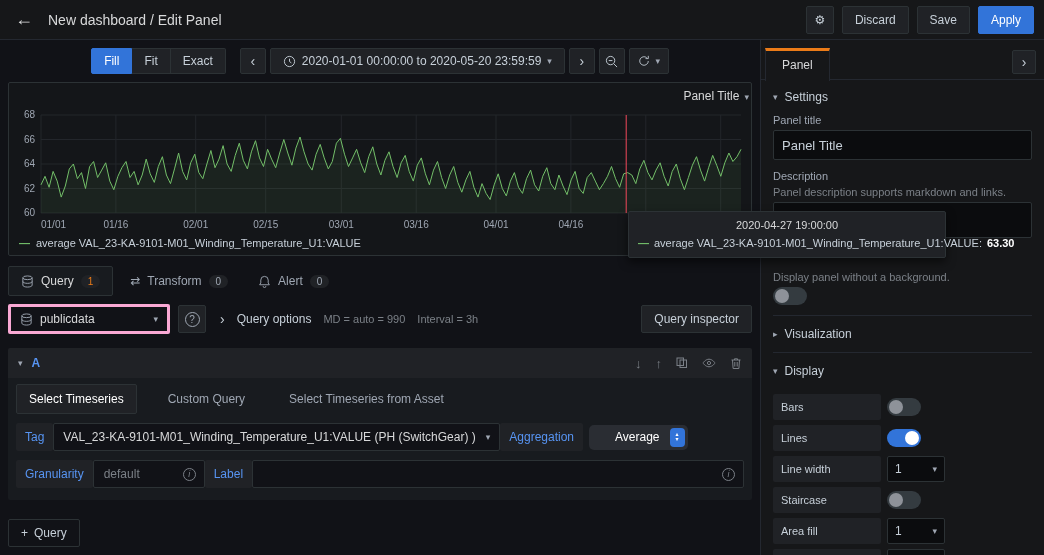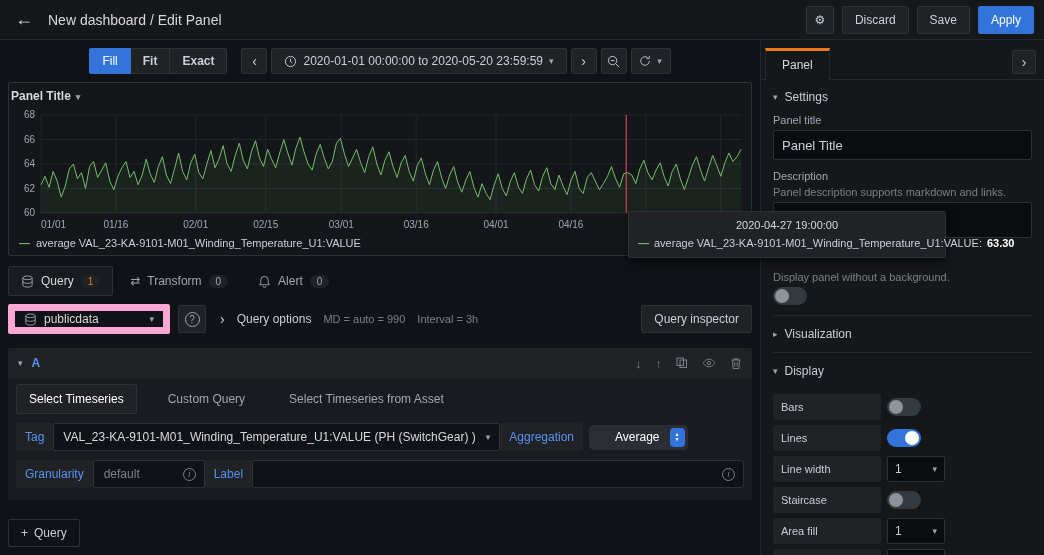--- a/index.html
+++ b/index.html
@@ -17,51 +17,51 @@
   .h26 { height:26px; width:26px; }
   .wide { width:40px; }
 
   .main { display:flex; height:515px; }
   .left { flex:1; min-width:0; display:flex; flex-direction:column; }
 
   
   .viz-toolbar { display:flex; justify-content:center; align-items:center; gap:14px; padding:8px 8px 4px; }
   .fit-group { display:flex; }
   .fit-btn { height:26px; padding:0 12px; background:#202226; border:1px solid #2c3235; color:#c7d0d9; font-size:12px; font-family:inherit; cursor:pointer; }
-  .fit-btn + .fit-btn { border-left:none;font-weight:bold; }
+  .fit-btn + .fit-btn { border-left:none; }
   .fit-btn:first-child { border-radius:2px 0 0 2px; }
   .fit-btn:last-child { border-radius:0 2px 2px 0; }
   .fit-btn.active { background:#3274d9; border-color:#3274d9; color:#fff; }
   .time-group { display:flex; gap:4px; align-items:center; }
   .time-btn { height:26px; }
   .caret { font-size:9px; color:#9fa7b3; }
   .chev { font-size:14px; line-height:1; color:#c7d0d9; }
 
   
   .panel { margin:4px 8px 0; background:#141619; border:1px solid #2c3235; border-radius:2px; padding:4px 2px 0; }
-  .panel-header { text-align:left; font-size:12px; color:#d8d9da; padding:2px 0 4px; cursor:pointer;font-weight:bold; }
+  .panel-header { text-align:right; font-size:12px; color:#d8d9da; padding:2px 0 4px; cursor:pointer; }
   .panel-header .caret { margin-left:5px; }
   .chart { display:block; margin:0 auto; }
   .grid { stroke:#23262b; stroke-width:1; }
   .tick { fill:#9fa7b3; font-size:10px; font-family:"Liberation Sans",sans-serif; }
   .legend { display:flex; gap:6px; padding:0 8px 6px; font-size:11px; color:#c7d0d9; align-items:center; }
   .dash { color:#73bf69; font-weight:bold; }
 
   
   .edit-tabs { display:flex; gap:4px; padding:10px 8px 0; align-items:flex-end; }
   .etab { display:flex; align-items:center; gap:7px; padding:7px 12px; color:#9fa7b3; font-size:12px; cursor:pointer; border:1px solid transparent; border-radius:2px; }
   .etab.active { background:#181b1f; border-color:#2c3235; color:#d8d9da; }
   .count { background:#202226; border-radius:9px; padding:1px 7px; font-size:10px; color:#9fa7b3; }
   .count.orange { color:#eb7b18; }
   .ticon { color:#9fa7b3; font-size:12px; display:flex; }
 
   
   .query-editor { padding:8px; flex:1; display:flex; flex-direction:column; }
   .qe-top { display:flex; align-items:center; gap:8px; }
-  .ds-picker { display:flex; align-items:center; gap:7px; background:#111217; border:7px solid #f9a8d4; border-radius:2px; height:30px; padding:0 9px; width:162px; cursor:pointer; color:#d8d9da; }
+  .ds-picker { display:flex; align-items:center; gap:7px; background:#111217; border:3px solid #f9a8d4; border-radius:2px; height:30px; padding:0 9px; width:162px; cursor:pointer; color:#d8d9da; }
   .ds-picker .caret { margin-left:auto; }
   .round { border-radius:2px; }
   .help-glyph { width:15px; height:15px; border:1px solid #9fa7b3; border-radius:50%; display:flex; align-items:center; justify-content:center; font-size:10px; color:#9fa7b3; }
   .q-options { display:flex; align-items:center; gap:12px; flex:1; padding-left:6px; cursor:pointer; }
   .qo-label { color:#c7d0d9; }
   .muted { color:#7b8087; font-size:11px; }
 
   .q-row-header { margin-top:14px; background:#202226; border-radius:2px 2px 0 0; height:30px; display:flex; align-items:center; padding:0 10px; gap:9px; }
   .q-ref { color:#5794f2; font-weight:bold; font-size:12px; }
   .q-actions { margin-left:auto; display:flex; gap:14px; color:#7b8087; align-items:center; }

